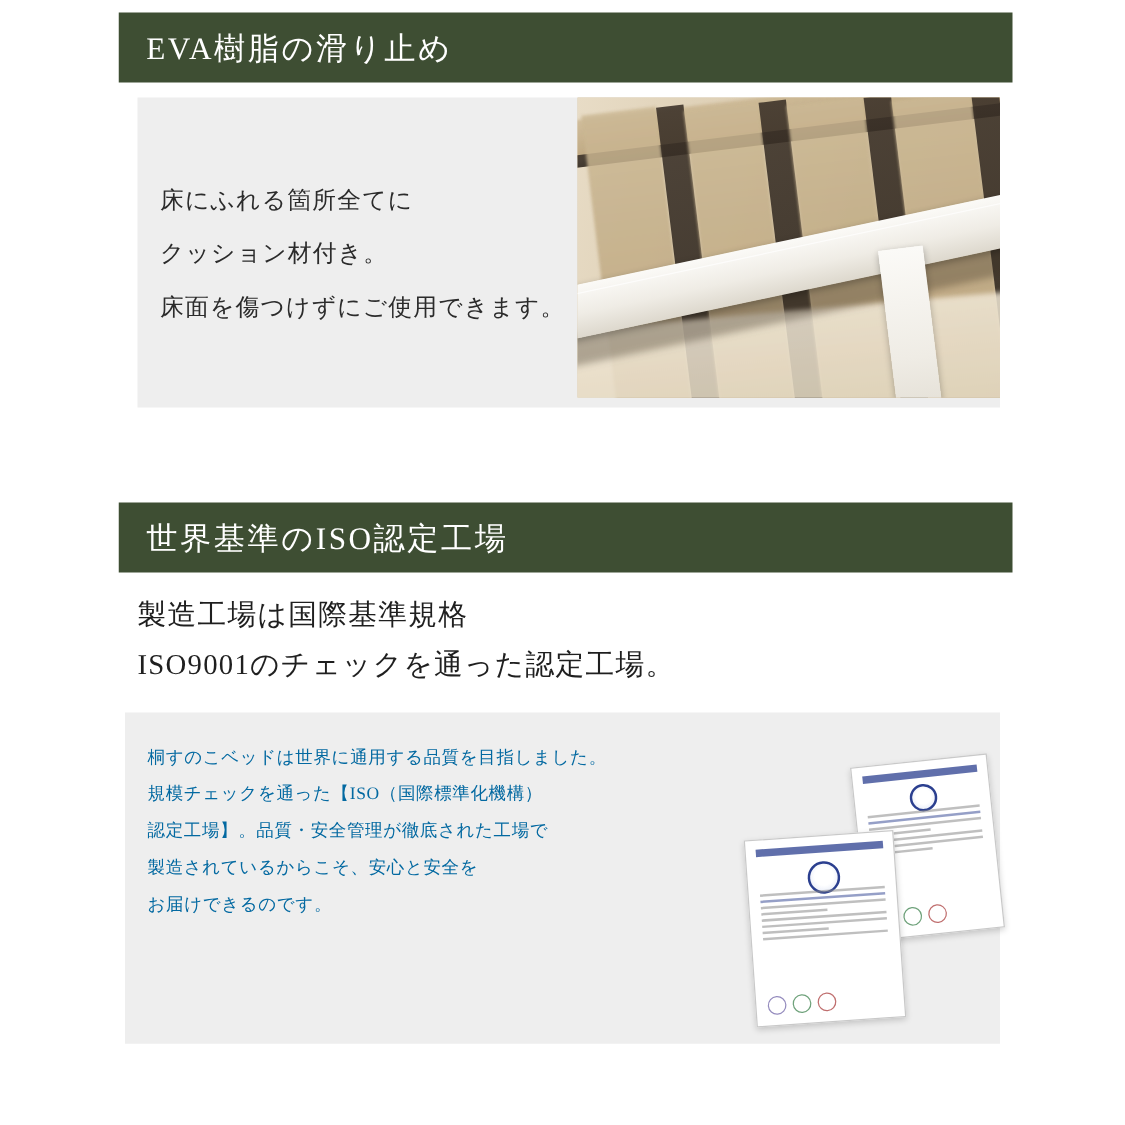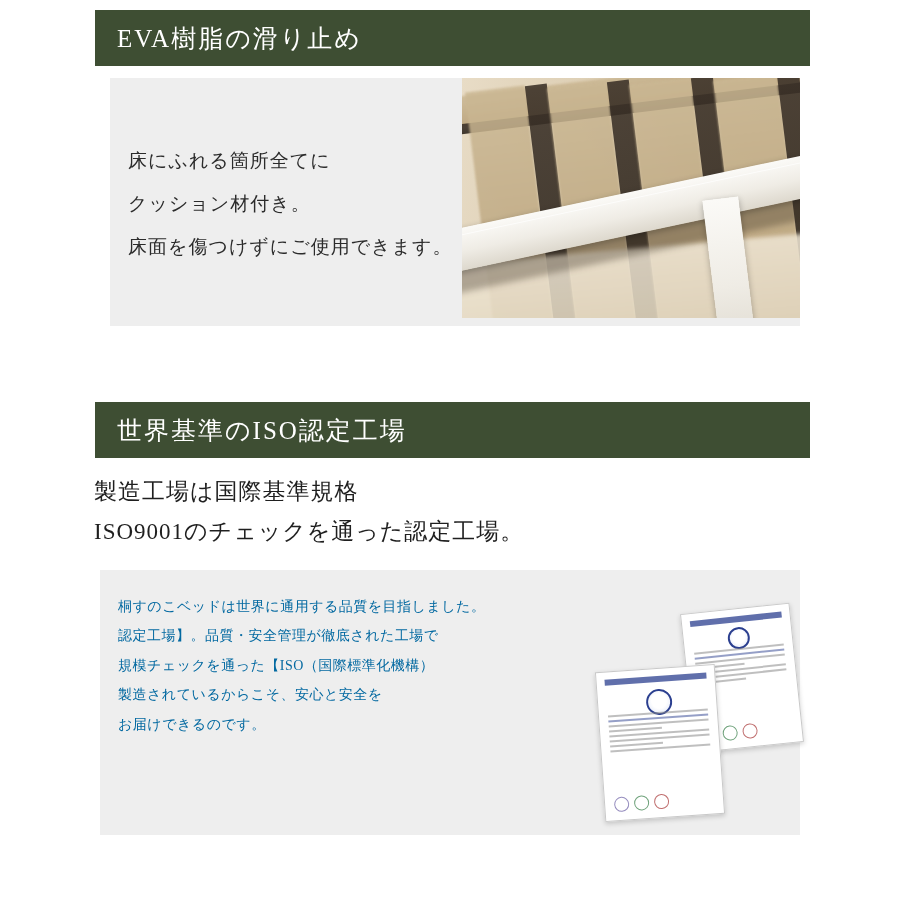--- a/index.html
+++ b/index.html
@@ -92,21 +92,21 @@
   }
   .photo .woodline {
     position: absolute;
     background: rgba(120,95,62,.20);
     height: 1px;
   }
 
   
   #sec2-lead {
     position: absolute;
-    left: 94px; top: 472px;
+    left: 110px; top: 472px;
     width: 700px;
     font-size: 23px;
     color: #1f1f1f;
     line-height: 1.75;
     letter-spacing: 1px;
   }
   #sec2-lead .line { display: block; white-space: nowrap; }
 
   #sec2-panel {
     left: 100px; top: 570px; width: 700px; height: 265px;
@@ -221,22 +221,22 @@
 
   <div id="sec2-lead">
     <span class="line">製造工場は国際基準規格</span>
     <span class="line">ISO9001のチェックを通った認定工場。</span>
   </div>
 
   <div class="panel" id="sec2-panel"></div>
 
   <div id="sec2-body">
     <span class="line">桐すのこベッドは世界に通用する品質を目指しました。</span>
+    <span class="line">規模チェックを通った【ISO（国際標準化機構）</span>
     <span class="line">認定工場】。品質・安全管理が徹底された工場で</span>
-    <span class="line">規模チェックを通った【ISO（国際標準化機構）</span>
     <span class="line">製造されているからこそ、安心と安全を</span>
     <span class="line">お届けできるのです。</span>
   </div>
 
   <div class="certs">
     <div class="cert back">
       <div class="c-head"></div>
       <div class="c-seal" style="left:44px; top:18px; width:22px; height:22px;"></div>
       <div class="c-line" style="margin-top:26px;"></div>
       <div class="c-line blue"></div>

